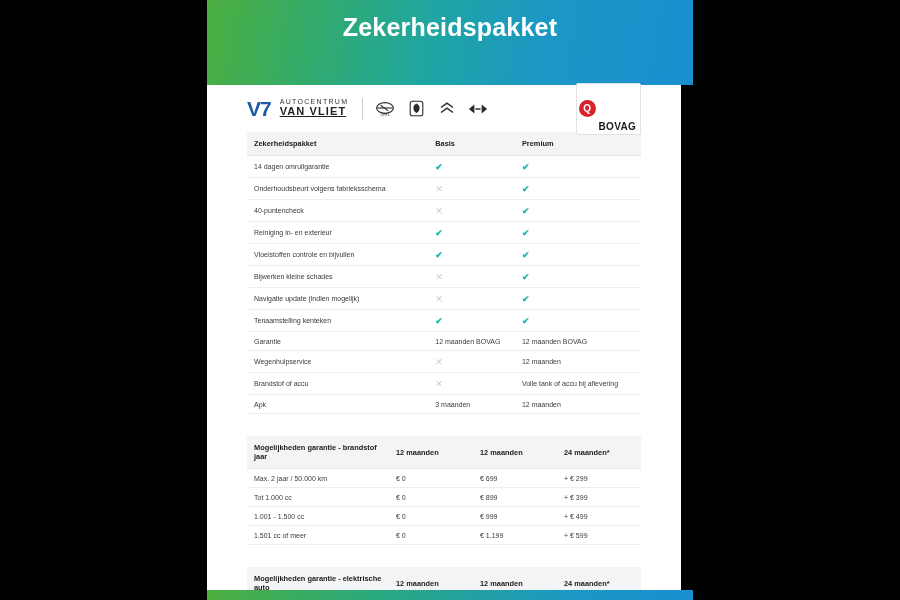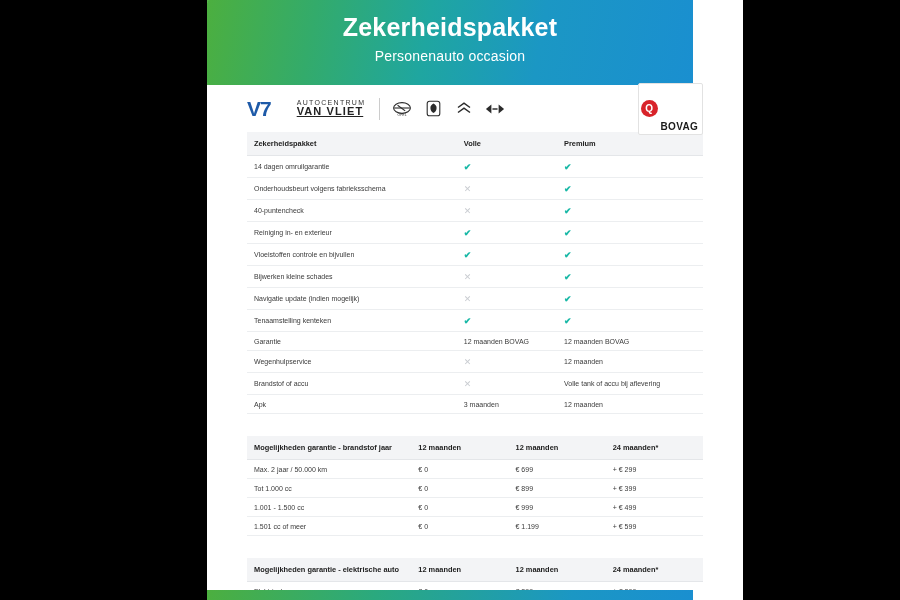--- a/index.html
+++ b/index.html
@@ -14,21 +14,21 @@
   #page {
     position: relative;
     width: 900px;
     height: 600px;
     background: #000000;
   }
   .sheet {
     position: absolute;
     left: 207px;
     top: 0;
-    width: 536px;
+    width: 474px;
     height: 600px;
     background: #ffffff;
   }
   
   .banner {
     position: relative;
     width: 486px;
     height: 85px;
     background: linear-gradient(100deg, #4caf3f 0%, #33ab6b 22%, #1fa6a0 45%, #1b97c4 68%, #1a8fd0 100%);
     overflow: hidden;
@@ -65,22 +65,22 @@
   
   .logo-row {
     position: relative;
     height: 47px;
     display: flex;
     align-items: center;
     padding: 0 40px;
   }
   .logo-left {
     display: flex;
-    align-items: center;
-    gap: 26px;
+    align-items: flex-start;
+    gap: 9px;
   }
   .vv-mark {
     font-size: 21px;
     font-weight: bold;
     color: #1e5aa8;
     letter-spacing: -1px;
     line-height: 1;
   }
   .vv-text {
     line-height: 1.08;
@@ -196,21 +196,20 @@
 </style>
 </head>
 <body>
 
 <div id="page">
   <div class="sheet">
 
     <div class="banner">
       <div class="banner-inner">
         <div class="banner-title">Zekerheidspakket</div>
-        <div class="banner-sub">Personenauto occasion</div>
       </div>
     </div>
 
     <div class="logo-row">
       <div class="logo-left">
         <div class="vv-mark">V7</div>
         <div class="vv-text">
           <div class="l1">AUTOCENTRUM</div>
           <div class="l2">VAN VLIET</div>
         </div>
@@ -255,21 +254,21 @@
 
       <table>
         <colgroup>
             <col class="c-label">
             <col class="c-basis">
             <col class="c-prem">
           </colgroup>
         <thead>
           <tr class="hrow">
             <td>Zekerheidspakket</td>
-            <td>Volle</td>
+            <td>Basis</td>
             <td>Premium</td>
           </tr>
         </thead>
         <tbody>
           <tr>
               <td>14 dagen omruilgarantie</td>
               <td><span class="tick">✔</span></td>
               <td><span class="tick">✔</span></td>
             </tr>
           <tr>

